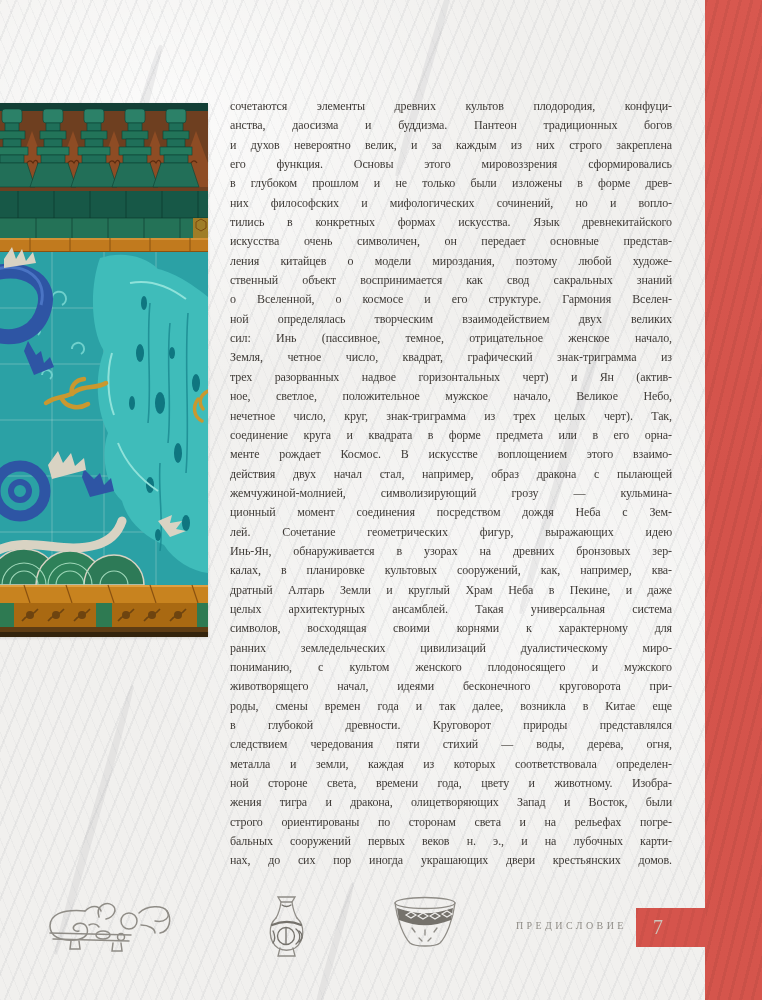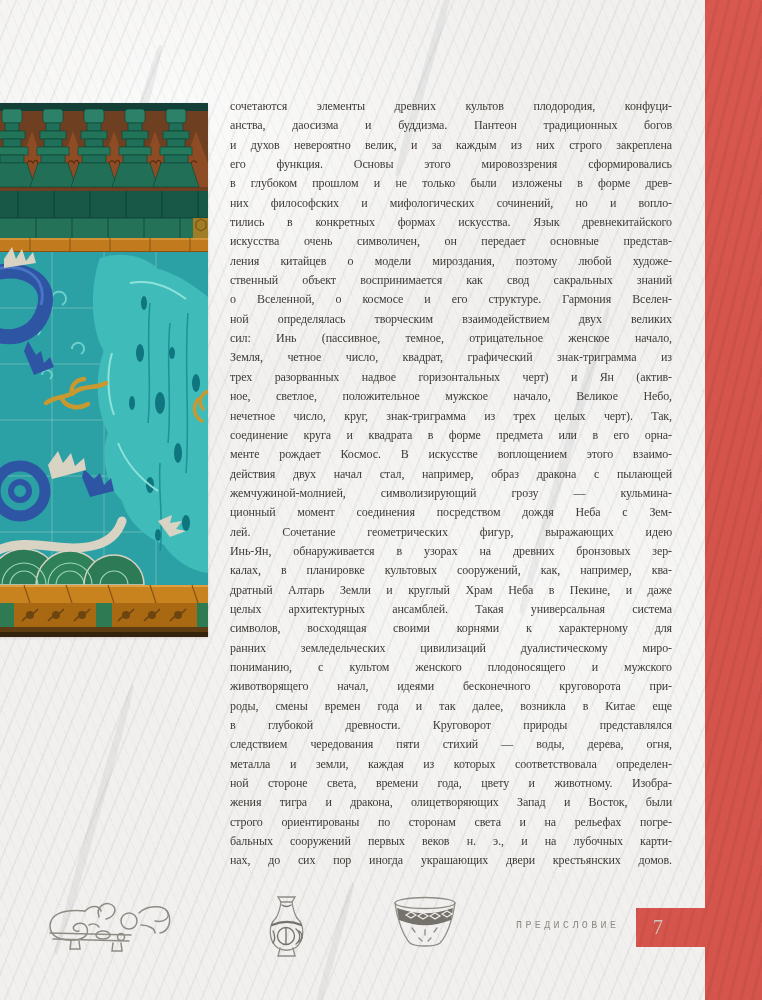--- a/index.html
+++ b/index.html
@@ -40,21 +40,21 @@
     font-family:"Liberation Serif",serif;
     font-size:12px;line-height:19.35px;letter-spacing:-0.1px;
     color:#3f3b37;
     white-space:pre-line;
     text-align:justify;
     text-align-last:justify;
     overflow:hidden;
   }
   .footer-label{
     position:absolute;left:516px;top:920px;
-    font-family:Liberation Mono, monospace;font-size:10px;letter-spacing:3.4px;
+    font-family:Liberation Serif, serif;font-size:10px;letter-spacing:3.4px;
     color:#8f8c86;font-weight:400;white-space:nowrap;
   }
   .icon{position:absolute;display:block;}
   .icon svg{display:block;width:100%;height:100%;}
   .icon-bronze{left:45px;top:899px;width:128px;height:56px;}
   .icon-vase{left:265px;top:895px;width:43px;height:64px;}
   .icon-cup{left:392px;top:896px;width:66px;height:55px;}
 </style>
 </head>
 <body>

